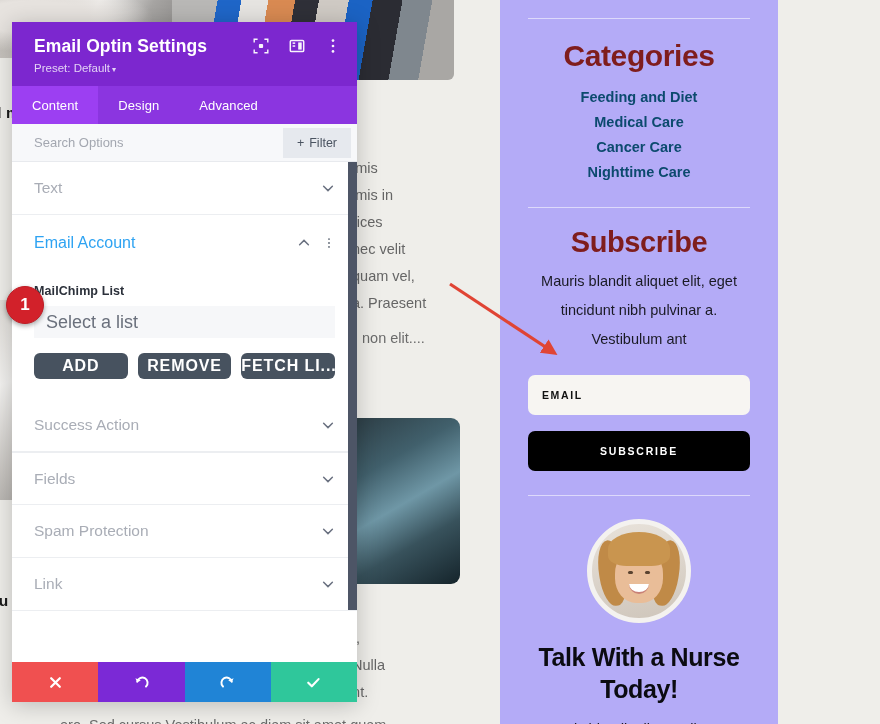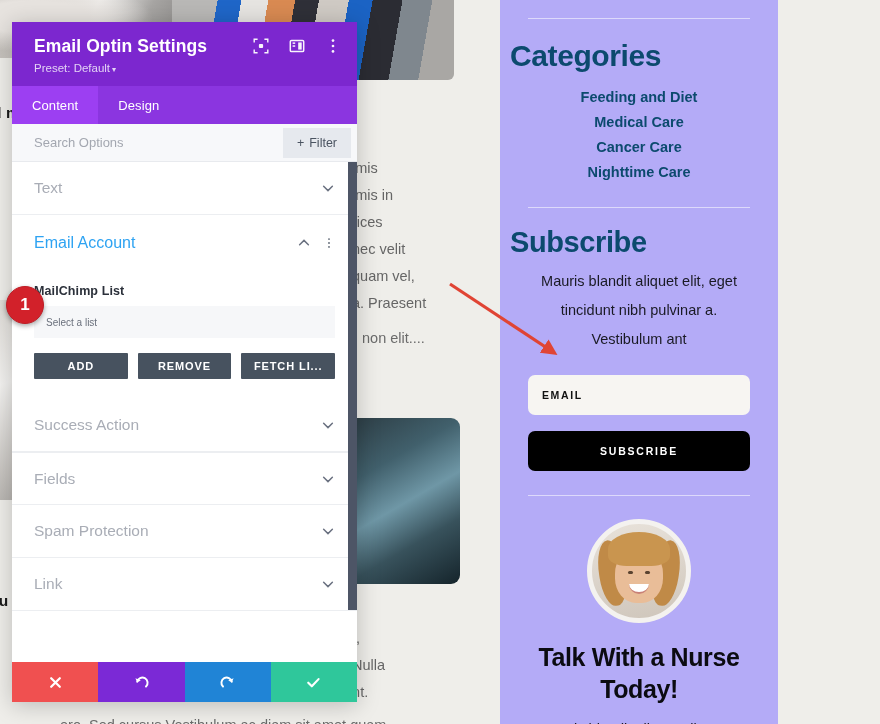--- a/index.html
+++ b/index.html
@@ -61,21 +61,21 @@
 
   
   .sidebar {
     position: absolute; left: 500px; top: 0; width: 278px; height: 724px;
     background: #b4abf7;
   }
   .sb-rule { height: 1px; background: rgba(255,255,255,.55); margin: 0 28px; }
   .sb-block { padding: 0 10px; }
 
   .sb-title {
-    font-weight: bold; color: #0c4a6e;
+    text-align: center; font-weight: bold; color: #7f1d1d;
     font-size: 30px; letter-spacing: -.4px;
   }
   .sb-cat-list { text-align: center; margin-top: 12px; }
   .sb-cat {
     display: block; color: #0c4a6e; font-weight: bold; font-size: 14.5px;
     line-height: 25px; text-decoration: none;
   }
   .sb-para {
     text-align: center; color: #1a1a24; font-size: 14.5px;
     line-height: 29px; padding: 0 22px;
@@ -194,31 +194,31 @@
     width: 100%; height: 30px; background: #f1f3f6; border: 0;
     padding: 0 26px 0 10px; font-size: 12.5px; color: #2b303a;
     font-family: "Liberation Sans", sans-serif; appearance: none; outline: none;
   }
   .sel-arrows {
     position: absolute; right: 9px; top: 50%; transform: translateY(-50%);
     pointer-events: none; color: #3a4050;
   }
   .txtin {
     width: 100%; height: 32px; background: #f6f7f9; border: 0;
-    padding: 0 12px; font-size: 10px; color: #5b616d;
+    padding: 0 12px; font-size: 18px; color: #5b616d;
     font-family: "Liberation Sans", sans-serif; outline: none;
     margin-top: 2px;
   }
   .txtin::placeholder { color: #6a707c; opacity: 1; }
 
   .btnrow { display: flex; gap: 10px; margin-top: 15px; padding-bottom: 20px; }
   .mini-btn {
     flex: 1; height: 26px; background: #47525f; color: #fff; border: 0;
-    font-size: 11px; font-weight: bold; letter-spacing: .9px; cursor: pointer;
-    font-family: "Liberation Sans", sans-serif; border-radius: 1px;
+    font-size: 16px; font-weight: bold; letter-spacing: .9px; cursor: pointer;
+    font-family: "Liberation Sans", sans-serif; border-radius: 6px;
     overflow: hidden; white-space: nowrap;
   }
 
   .m-scrollbar {
     position: absolute; right: 0; top: 0; width: 9px; height: 100%;
     background: rgba(0,0,0,0);
   }
   .m-scrollthumb {
     position: absolute; right: 0; top: 0; width: 9px; height: 448px;
     background: #4d5566;
@@ -353,20 +353,21 @@
           <circle cx="8" cy="2.6" r="1.35" fill="#fff"></circle>
           <circle cx="8" cy="8" r="1.35" fill="#fff"></circle>
           <circle cx="8" cy="13.4" r="1.35" fill="#fff"></circle>
         </svg>
       </div>
     </div>
 
     <div class="m-tabs">
       <div class="m-tab active">Content</div>
       <div class="m-tab">Design</div>
+      <div class="m-tab">Advanced</div>
     </div>
 
     <div class="m-search">
       <input class="m-search-input" type="text" placeholder="Search Options" style="">
       <button class="m-filter">
         <span>+</span>
         <span>Filter</span>
       </button>
     </div>
 

